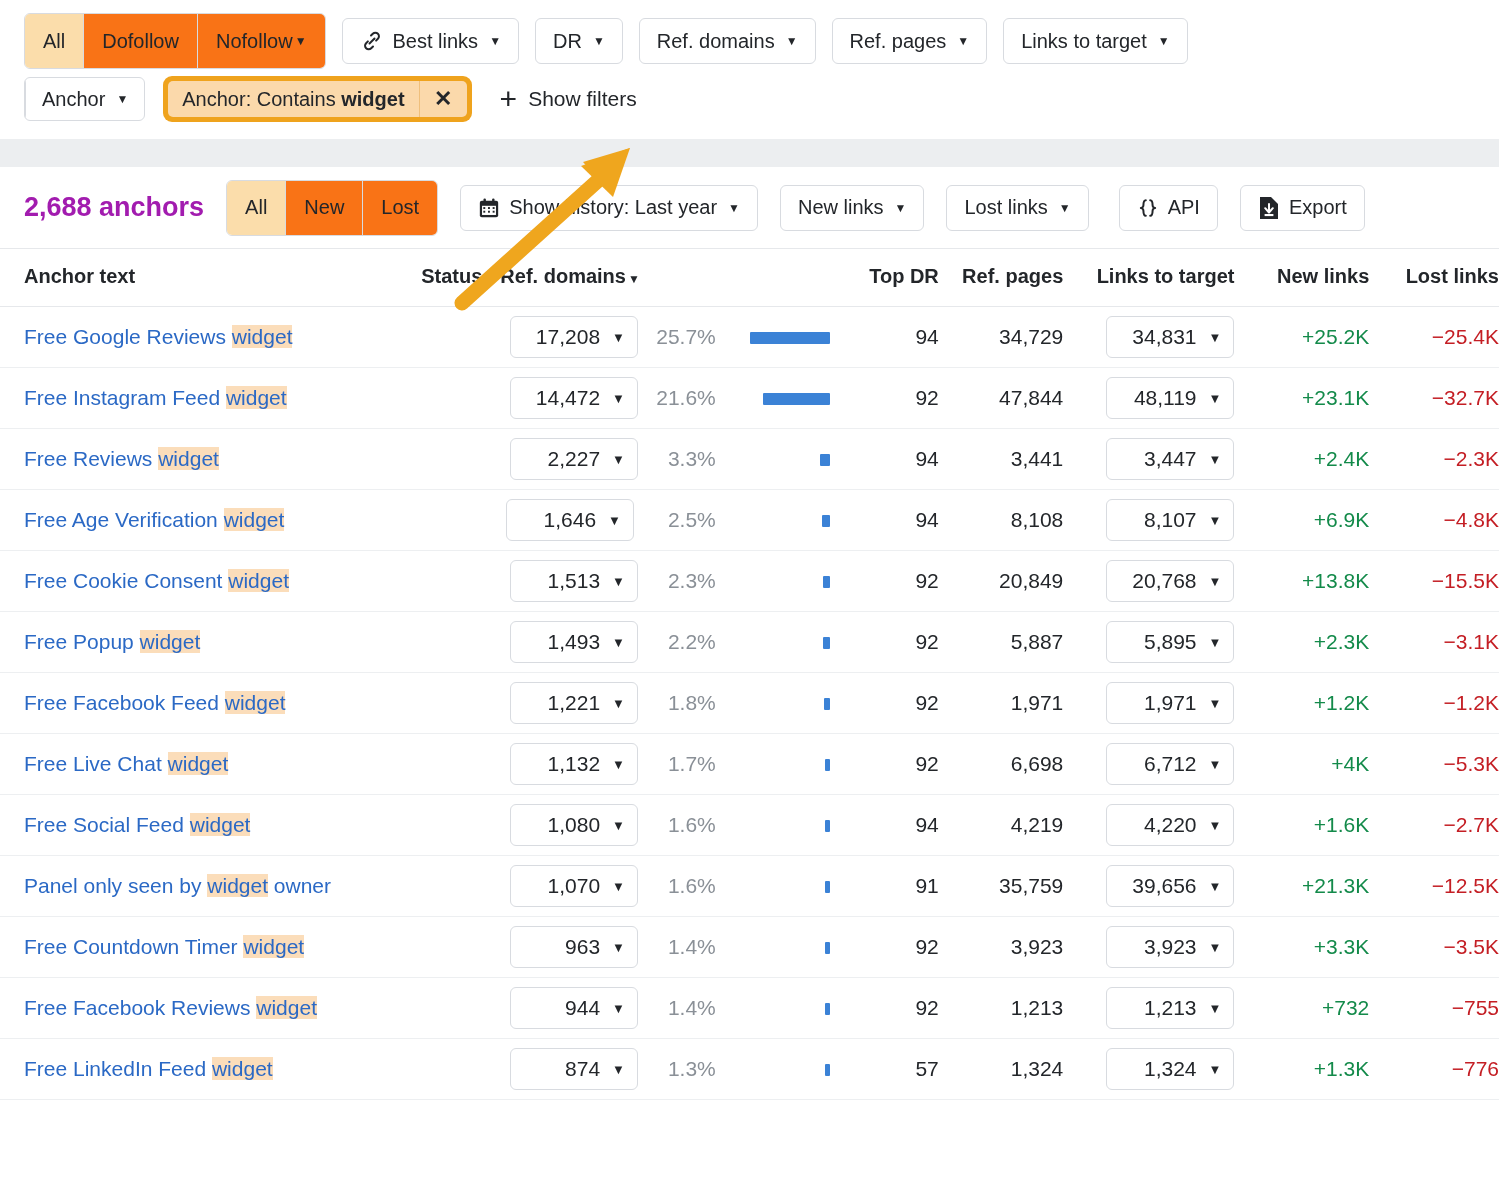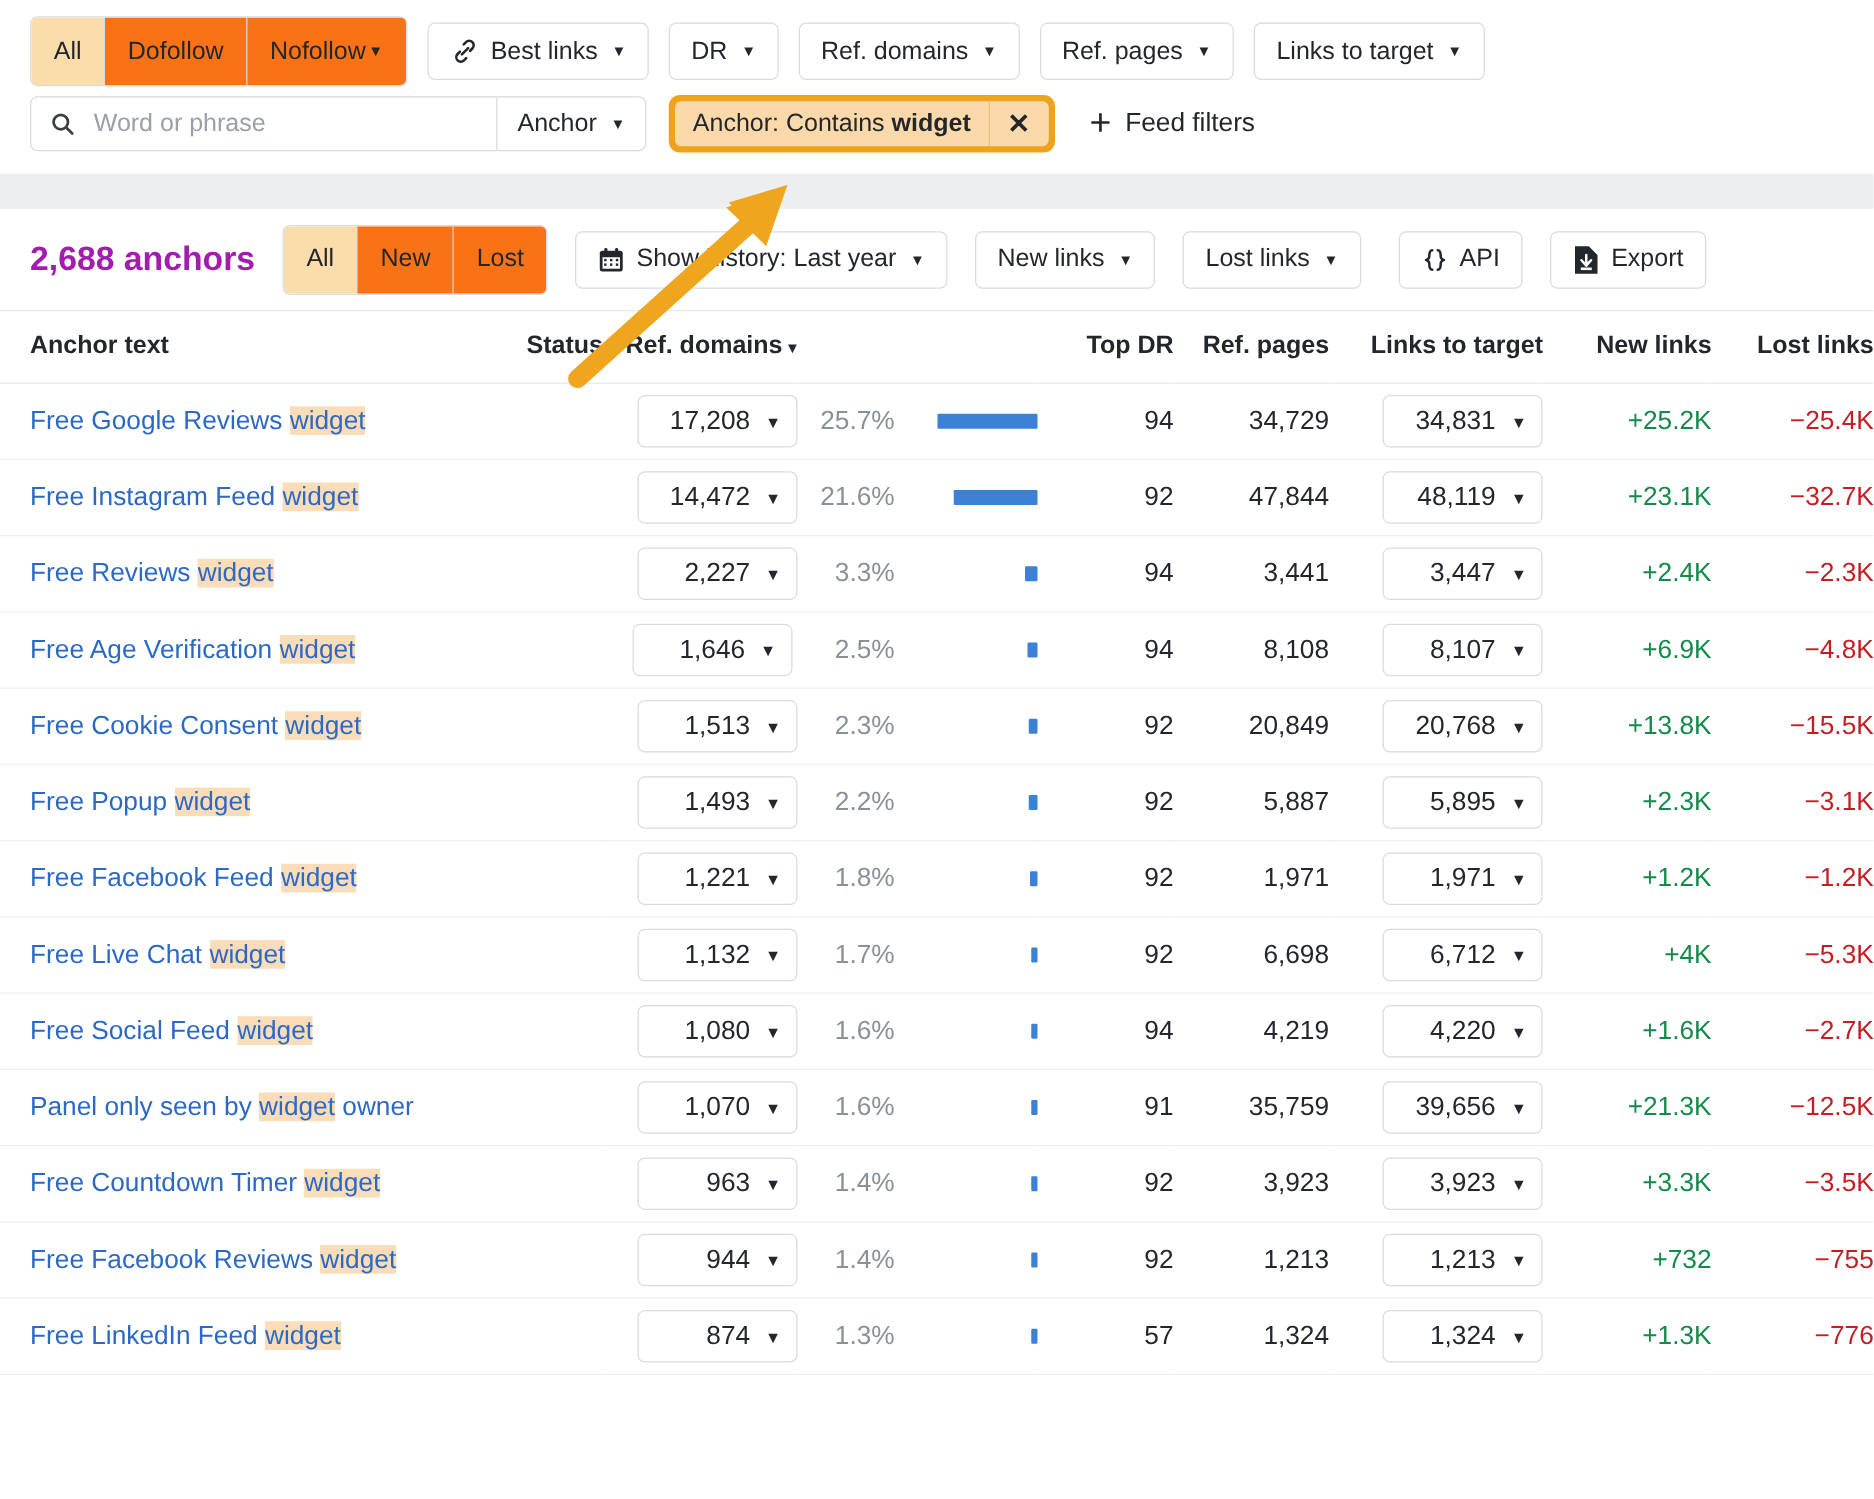--- a/index.html
+++ b/index.html
@@ -177,48 +177,39 @@
     </div>
 
     <div class="btn">
       <span>Links to target</span>
       <span class="caret">▼</span>
     </div>
   </div>
 
   <div class="row2">
     <div class="searchwrap">
-      <div class="searchbox">
-        <span>
-          <svg class="icon" width="22" height="22" viewBox="0 0 24 24" fill="none" stroke="#3c4043" stroke-width="2.4" stroke-linecap="round">
-            <circle cx="10.5" cy="10.5" r="6.3"></circle>
-            <path d="M15.2 15.2 L20.5 20.5"></path>
-          </svg>
-        </span>
-        <input type="text" value="" placeholder="Word or phrase" style="">
-      </div>
       <div class="anchor-sel">
         <span>Anchor</span>
         <span class="caret">▼</span>
       </div>
     </div>
 
     <div class="chip-outer">
       <div class="chip-inner">
         <div class="chip-label">
           <span>Anchor: Contains</span>
           <b>widget</b>
         </div>
         <div class="chip-x">✕</div>
       </div>
     </div>
 
     <div class="morefilters">
       <span class="plus">+</span>
-      <span>Feed filters</span>
+      <span>Show filters</span>
     </div>
   </div>
 </div>
 
 <div class="greyband"></div>
 
 <div class="toolbar">
   <div class="count">2,688 anchors</div>
 
   <div class="seg">

